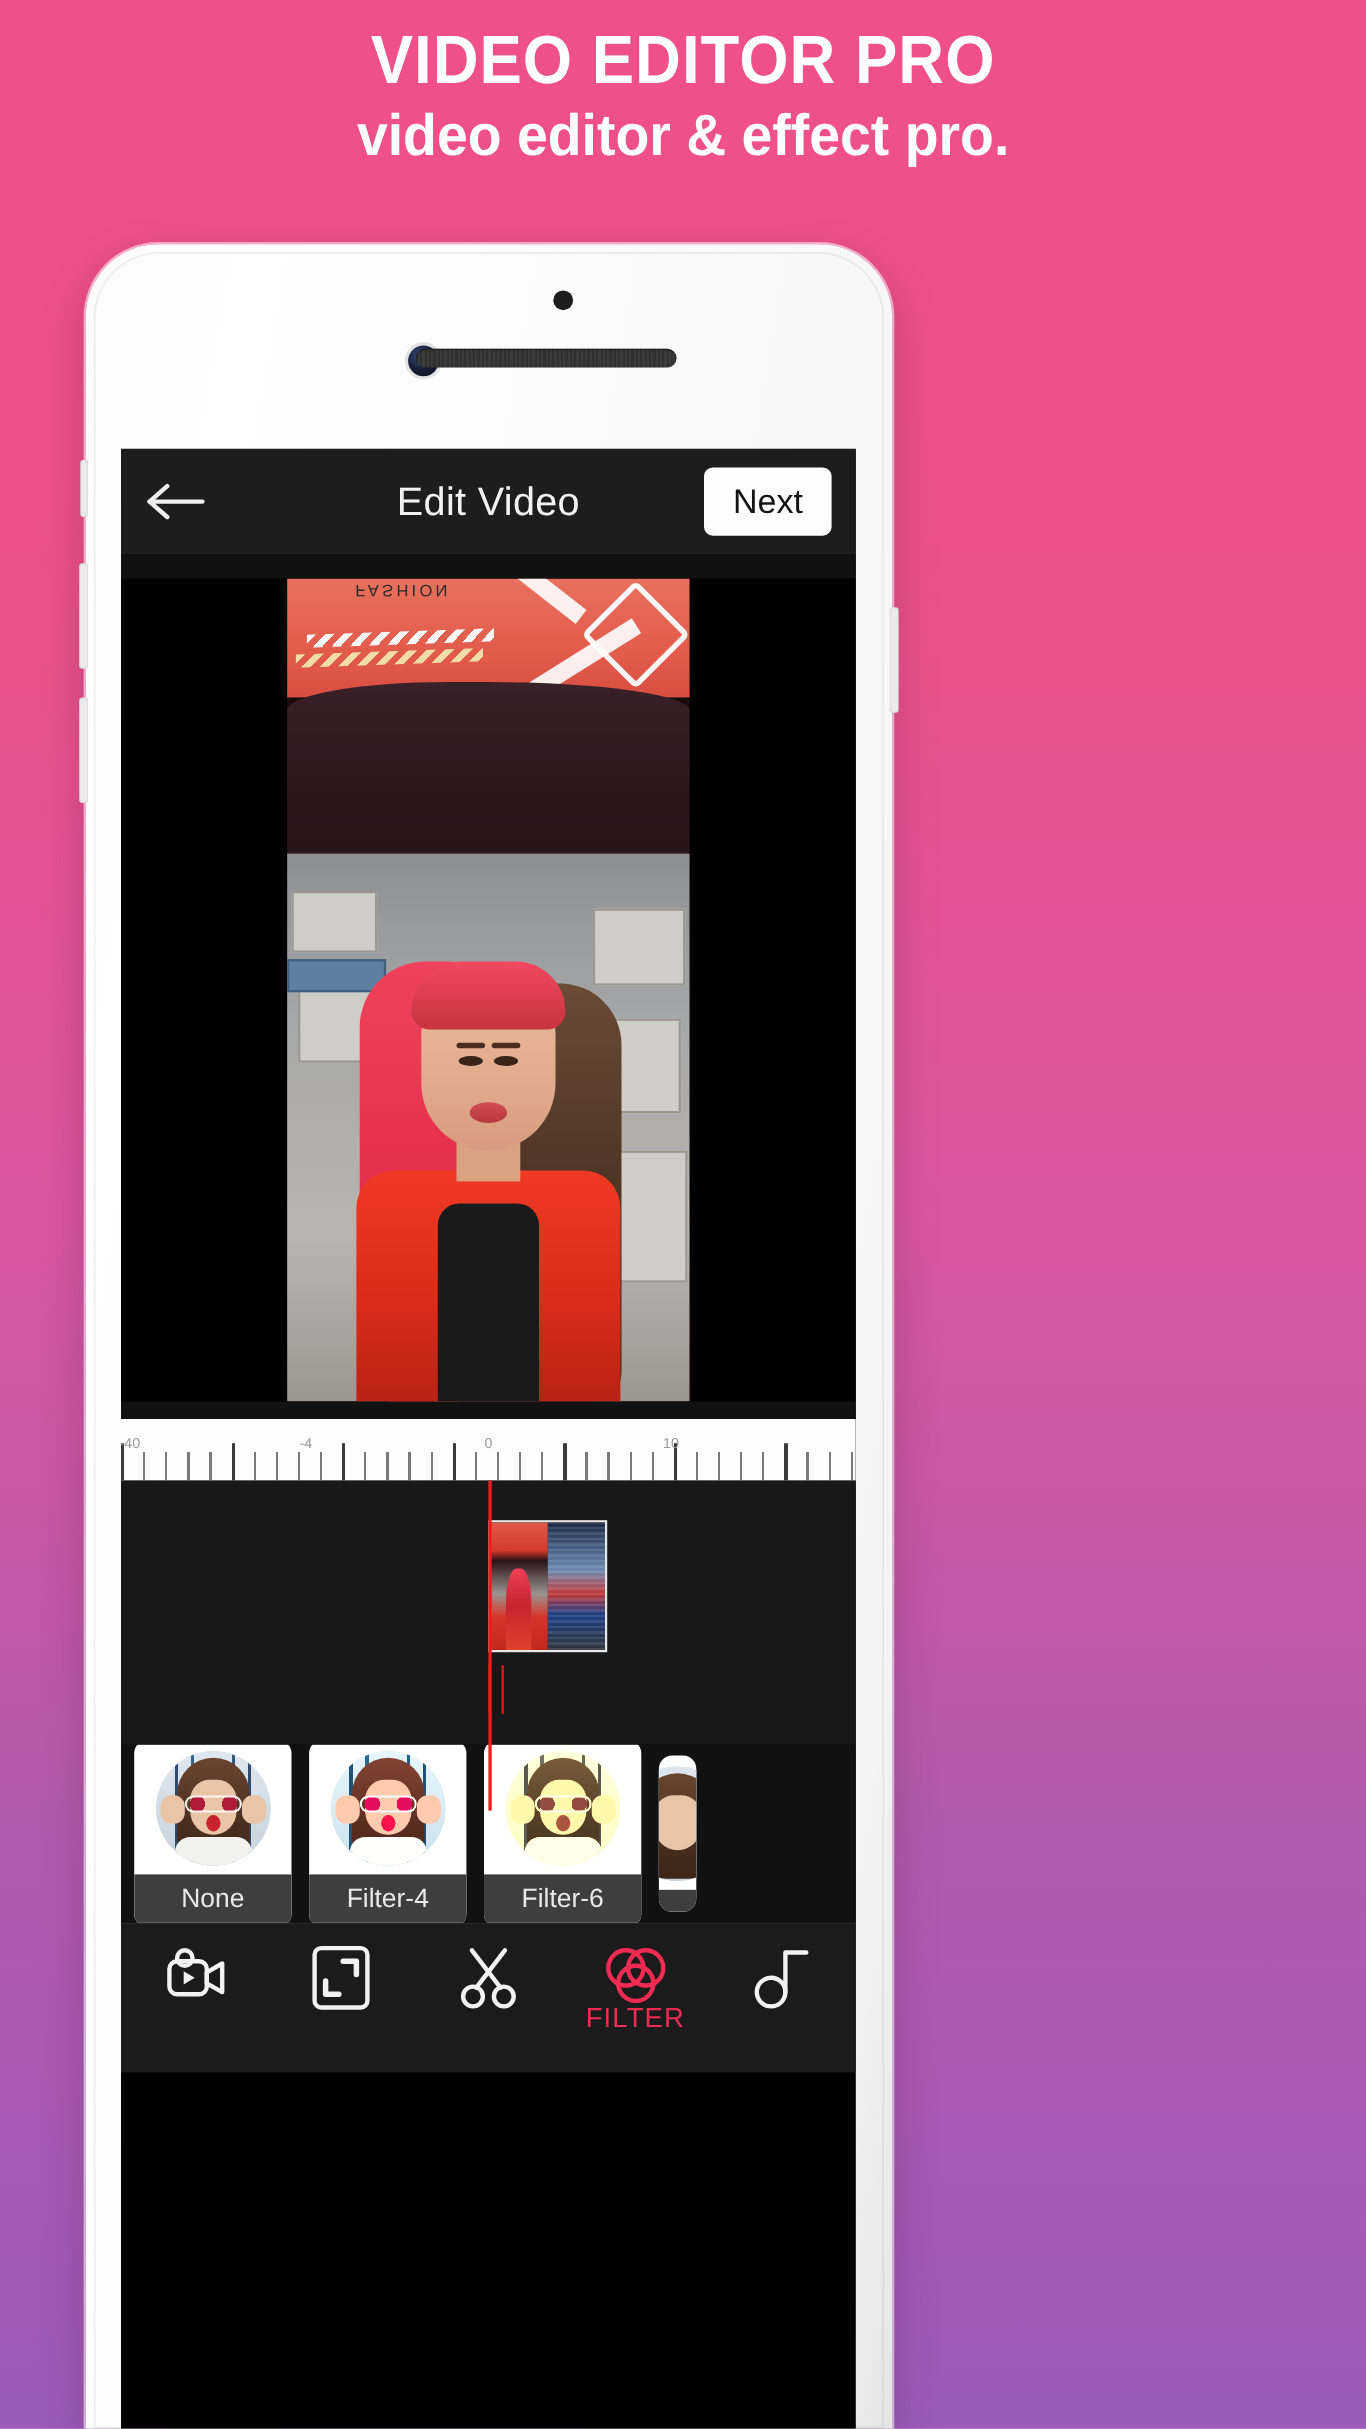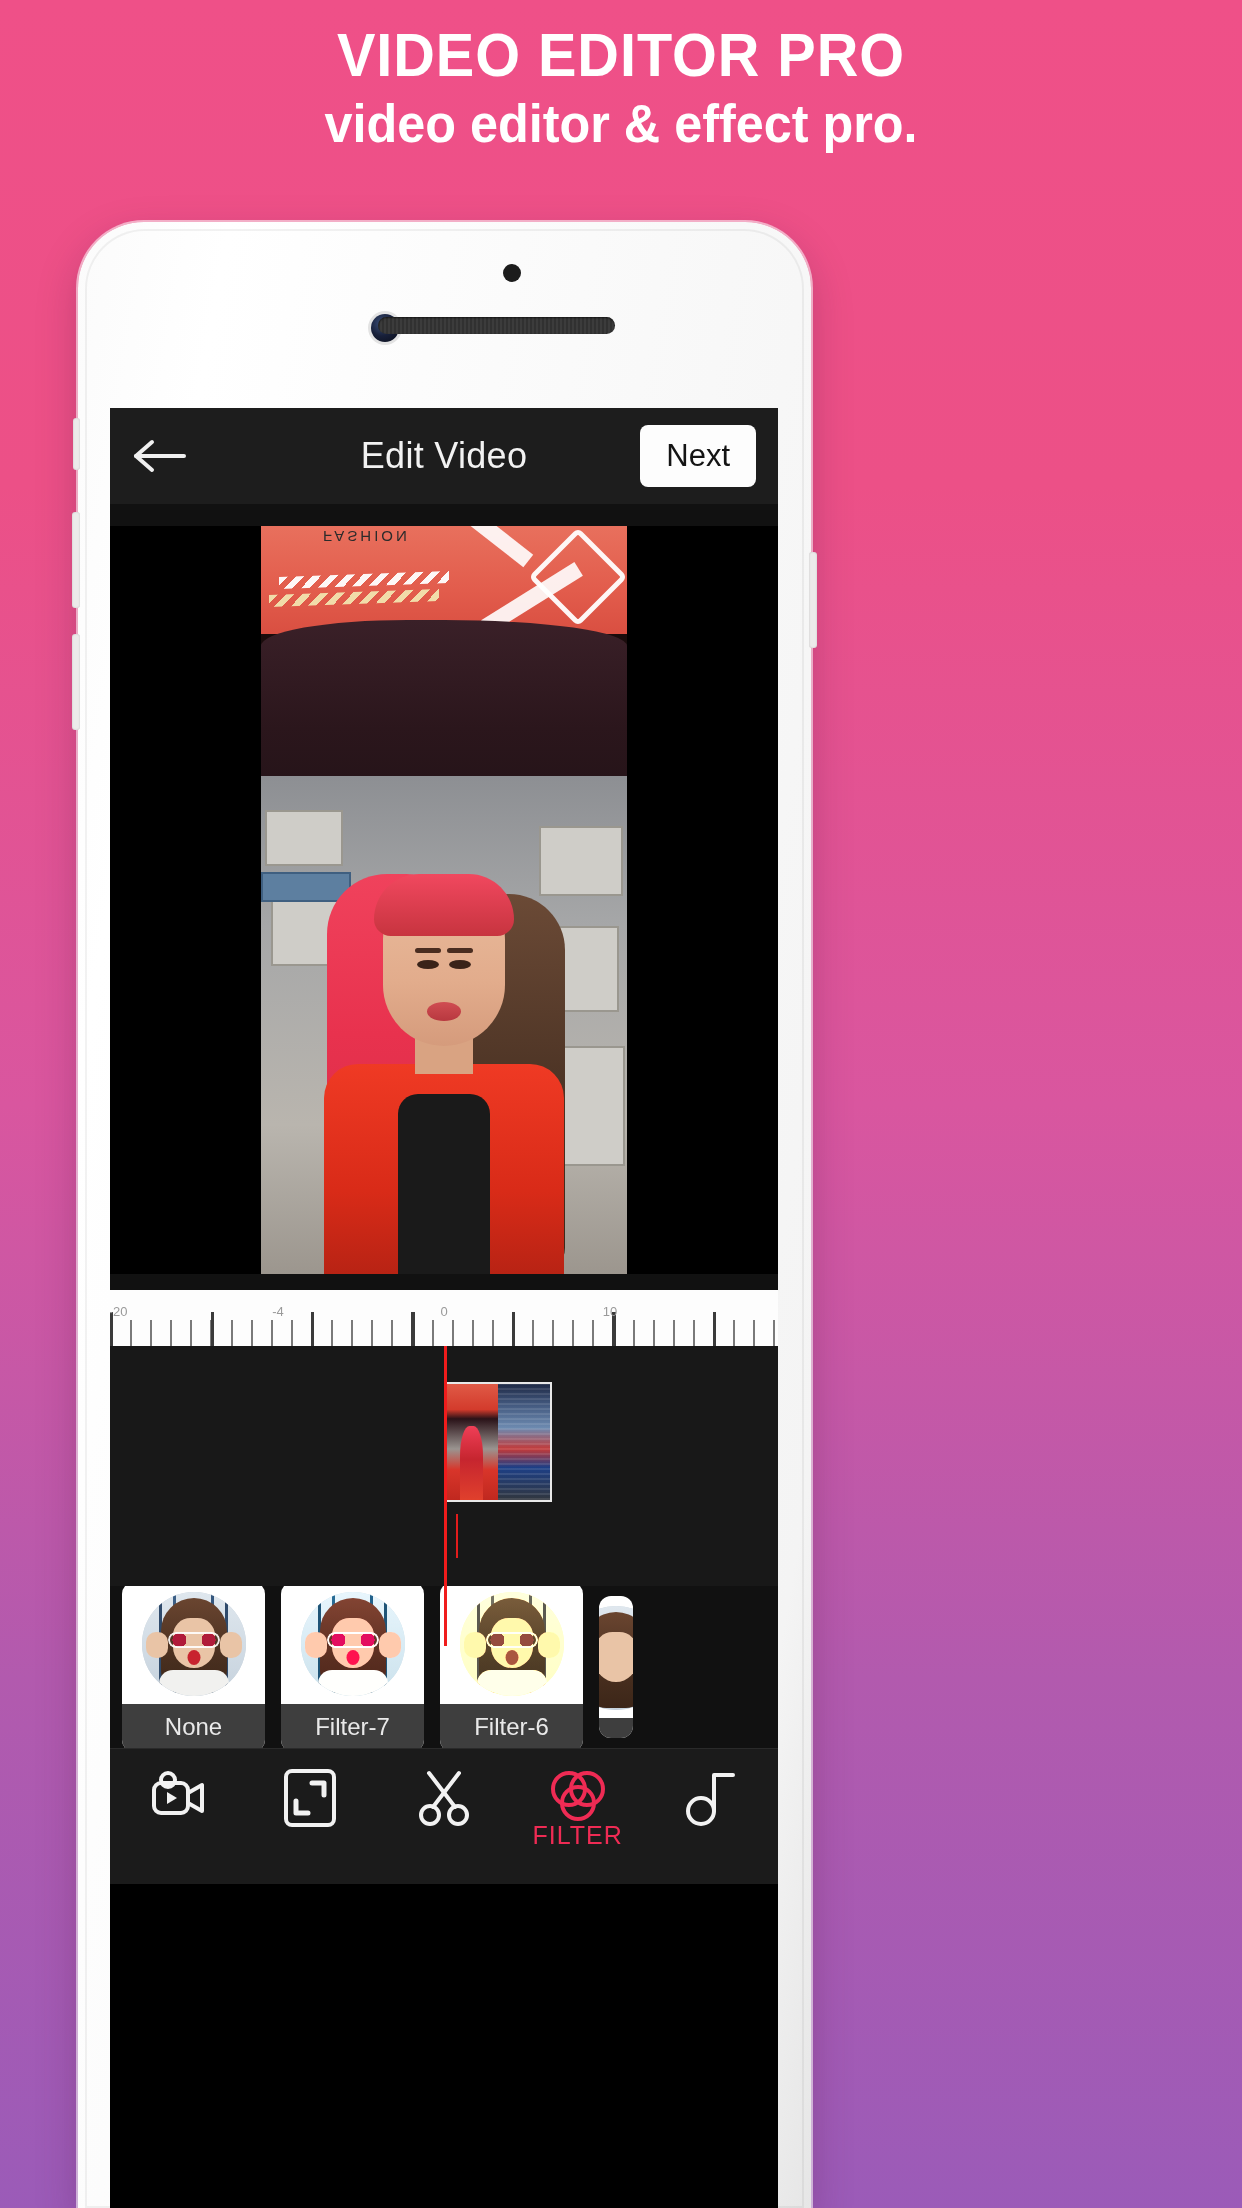--- a/index.html
+++ b/index.html
@@ -369,21 +369,21 @@
           </div>
           <div class="fringe"></div>
         </div>
       </div>
     </div>
 
     <div class="tl-gap"></div>
     <div class="ruler">
       <div class="ruler-ticks"></div>
       <div class="ruler-ticks major"></div>
-      <div class="ruler-label" style="left:8px">-20</div>
+      <div class="ruler-label" style="left:8px">-40</div>
       <div class="ruler-label" style="left:168px">-4</div>
       <div class="ruler-label" style="left:334px">0</div>
       <div class="ruler-label" style="left:500px">10</div>
       <div class="ruler-label" style="left:696px">20</div>
     </div>
 
     <div class="track">
       <div class="playhead"></div>
       <div class="clip">
         <div class="clip-thumb ct-a"></div>
@@ -413,21 +413,21 @@
         <div class="thumb f1">
           <div class="bg"></div>
           <div class="hair"></div>
           <div class="hand l"></div>
           <div class="hand r"></div>
           <div class="fc"></div>
           <div class="glasses"></div>
           <div class="mouth"></div>
           <div class="torso"></div>
         </div>
-        <div class="flabel">Filter-7</div>
+        <div class="flabel">Filter-4</div>
       </div>
 
 
       <div class="fcard">
         <div class="thumb f3">
           <div class="bg"></div>
           <div class="hair"></div>
           <div class="hand l"></div>
           <div class="hand r"></div>
           <div class="fc"></div>

